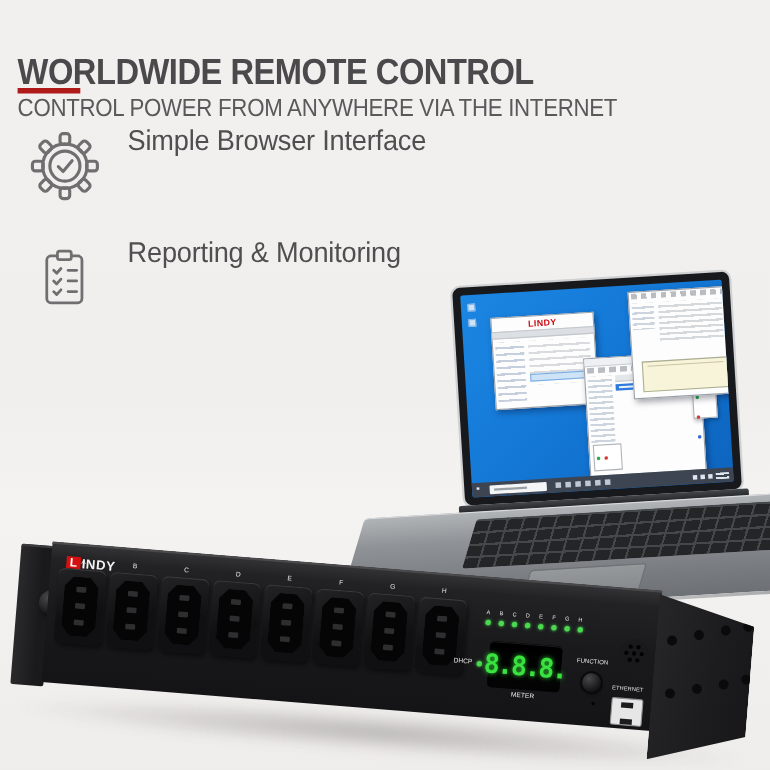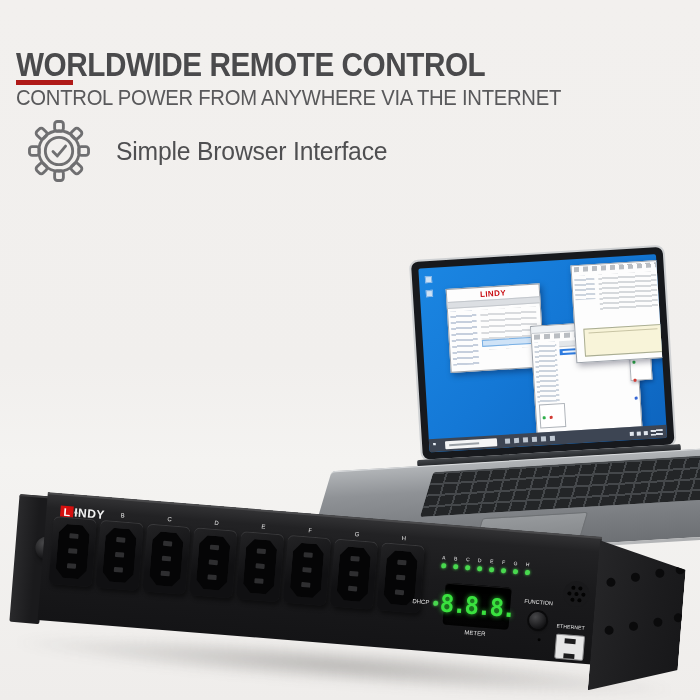--- a/index.html
+++ b/index.html
@@ -7,21 +7,21 @@
          font-family:"Liberation Sans", sans-serif;
          background:linear-gradient(180deg,#f2f0ee 0%,#f1efed 52%,#f4f3f1 66%,#efedeb 100%);}
   
   .headline{position:absolute;left:16px;top:12px;width:560px;margin-top:36px;}
   .headline h1{margin:0;font-size:33px;line-height:1.0;font-weight:700;color:#4a4a4c;
                letter-spacing:-.5px;transform:scaleX(.9);transform-origin:left center;white-space:nowrap;}
   .headline .sub{margin:4px 0 0 0;font-size:22.5px;font-weight:400;color:#59595b;
                letter-spacing:-.3px;transform:scaleX(.9);transform-origin:left center;white-space:nowrap;}
   .red-divider{position:absolute;left:16px;top:80px;width:57px;height:5px;background:#b01a18;}
   
-  .feature{position:absolute;left:24px;display:flex;align-items:center;}
+  .feature{position:absolute;left:24px;display:flex;}
   .f1{top:112px;} .f2{top:214px;} .f3{top:305px;}
   .feature .icon{width:70px;height:78px;display:flex;align-items:center;justify-content:center;flex:0 0 70px;}
   .feature-label{margin-left:22px;font-size:26px;color:#4f4f51;letter-spacing:-.2px;
                  transform:scaleX(.95);transform-origin:left center;white-space:nowrap;}
   .icon svg{stroke:#6f6f71;fill:none;stroke-width:2.6;stroke-linecap:round;stroke-linejoin:round;}
   
   .shadow{position:absolute;border-radius:50%;filter:blur(5px);}
   .shadow-laptop{left:330px;top:498px;width:340px;height:30px;
     background:radial-gradient(ellipse at center, rgba(60,58,56,.25), rgba(60,58,56,0) 70%);
     transform:rotate(-3deg);}
@@ -185,20 +185,35 @@
           <rect x="28" y="5" width="8" height="9" rx="2.5" fill="#f1efed" transform="rotate(315 32 32)"></rect>
           <circle cx="32" cy="32" r="18.5"></circle>
           <circle cx="32" cy="32" r="12.5"></circle>
           <path d="M26.5 32.5 l4 4 L38 27.5"></path>
         </g>
       </svg>
     </span>
     <span class="feature-label">Simple Browser Interface</span>
   </div>
 
+  <div class="feature f2">
+    <span class="icon">
+      <svg width="62" height="74" viewBox="0 0 64 64">
+        <rect x="15" y="11" width="33" height="44" rx="4"></rect>
+        <rect x="25" y="6.5" width="13" height="8" rx="2" fill="#f1efed"></rect>
+        <path d="M21.5 24.5 l2.8 2.8 M24.3 27.3 l4-4.5"></path>
+          <path d="M35 24.5 h8"></path>
+        <path d="M21.5 34.5 l2.8 2.8 M24.3 37.3 l4-4.5"></path>
+          <path d="M35 34.5 h8"></path>
+        <path d="M21.5 44.5 l2.8 2.8 M24.3 47.3 l4-4.5"></path>
+          <path d="M35 44.5 h8"></path>
+      </svg>
+    </span>
+    <span class="feature-label">Reporting &amp; Monitoring</span>
+  </div>
 
 
   <div class="shadow shadow-laptop"></div>
 
   <div class="laptop">
     <div class="screen">
       <div class="display">
         <i class="desk-icon di1"></i>
         <i class="desk-icon di2"></i>
 

